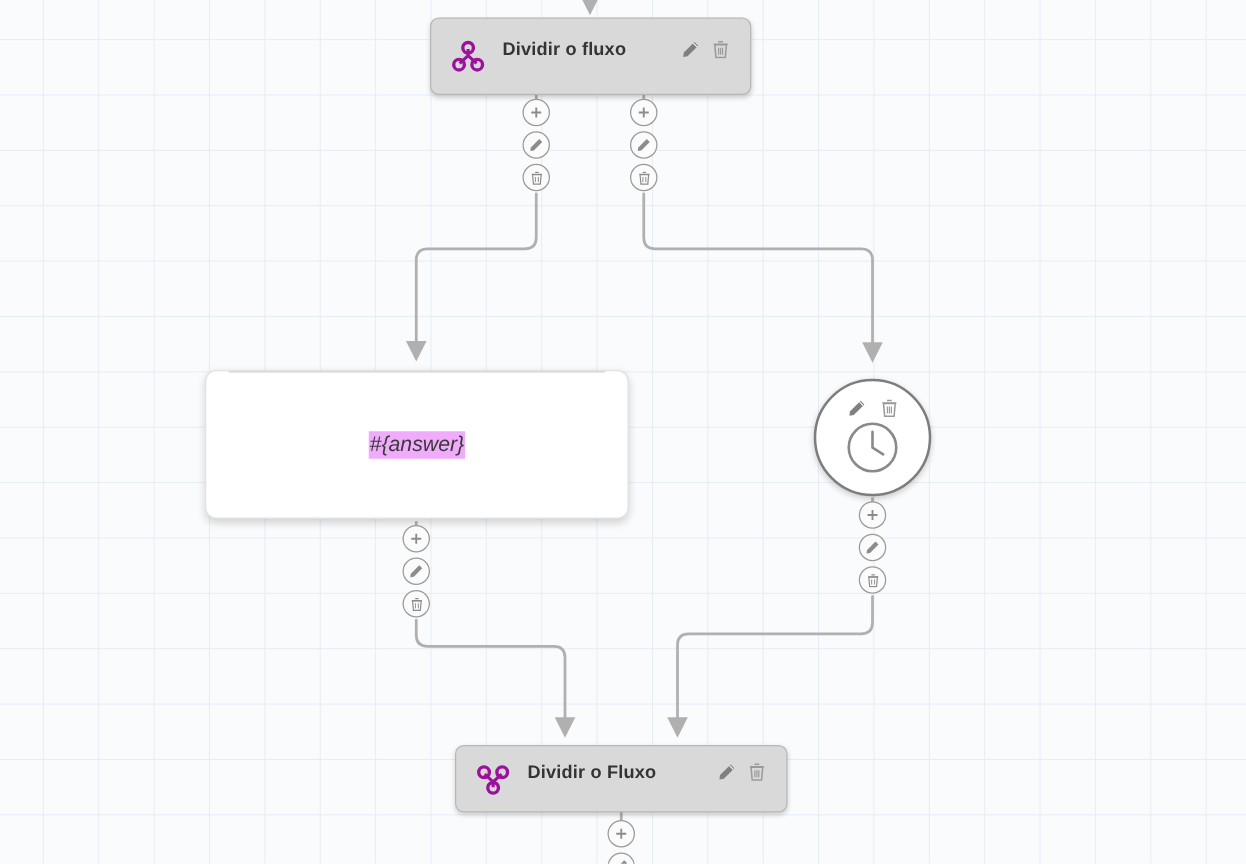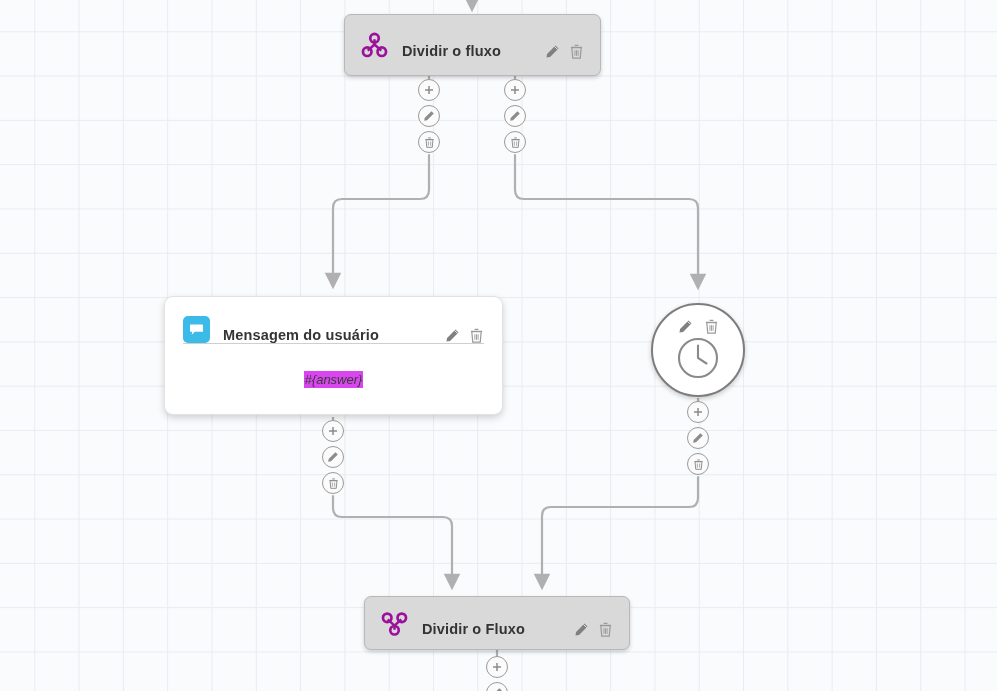--- a/index.html
+++ b/index.html
@@ -71,21 +71,21 @@
     border: 2px solid #7d7d7d;
     border-radius: 50%;
     box-shadow: 0 2px 5px rgba(0,0,0,0.20);
     display: flex;
     flex-direction: column;
     align-items: center;
   }
 
   .node-title-row {
     display: flex;
-    align-items: flex-end;
+    align-items: flex-start;
     width: 100%;
     box-sizing: border-box;
   }
 
   .node-label {
     font-size: 14.5px;
     font-weight: bold;
     color: #343434;
     letter-spacing: 0.15px;
     white-space: nowrap;
@@ -112,24 +112,24 @@
   }
 
   .card-body {
     flex: 1;
     display: flex;
     align-items: center;
     justify-content: center;
   }
 
   .token-text {
-    font-size: 13px;
+    font-size: 17px;
     font-style: italic;
     color: #3a3a3a;
-    background: #d946ef;
+    background: #f0abfc;
     padding: 1px 1px;
   }
 
   
   .btn-stack {
     position: absolute;
     display: flex;
     flex-direction: column;
     align-items: center;
   }
@@ -250,45 +250,20 @@
     <div class="circ-btn">
       <svg width="11" height="11" viewBox="0 0 16 16">
         <path d="M3 4 L13 4 L12 15 L4 15 Z" fill="none" stroke="#8c8c8c" stroke-width="1.4"></path>
         <path d="M2 3.6 L14 3.6 M6 1.4 L10 1.4" stroke="#8c8c8c" stroke-width="1.4"></path>
         <path d="M6.3 6.6 L6.3 12.6 M9.7 6.6 L9.7 12.6" stroke="#8c8c8c" stroke-width="1.1"></path>
       </svg>
     </div>
   </div>
 
   <div class="node node-card" style="left:164px; top:296px; width:339px; height:119px;">
-    <div class="node-title-row" style="padding:10px 18px 0 18px; height:46px;">
-      <span class="msg-icon-box">
-        <svg width="17" height="17" viewBox="0 0 18 18">
-          <path d="M3 3.6 L15 3.6 Q15.9 3.6 15.9 4.5 L15.9 10.6 Q15.9 11.5 15 11.5
-                   L7.2 11.5 L4 14.6 L4.3 11.5 L3 11.5 Q2.1 11.5 2.1 10.6
-                   L2.1 4.5 Q2.1 3.6 3 3.6 Z" fill="#ffffff"></path>
-        </svg>
-      </span>
-      <span class="node-label" style="margin-left:13px;">Mensagem do usuário</span>
-      <span class="title-actions">
-        <span style="cursor:pointer; display:flex;">
-          <svg width="15" height="15" viewBox="0 0 16 16">
-            <path d="M11.2 1.6 L14.4 4.8 L5.4 13.8 L1.6 14.4 L2.2 10.6 Z" fill="#808080"></path>
-            <path d="M10.2 2.6 L13.4 5.8" stroke="#ffffff" stroke-width="0.9"></path>
-          </svg>
-        </span>
-        <span style="cursor:pointer; display:flex;">
-          <svg width="15" height="15" viewBox="0 0 16 16">
-            <path d="M3 4 L13 4 L12 15 L4 15 Z" fill="none" stroke="#9a9a9a" stroke-width="1.3"></path>
-            <path d="M2 3.6 L14 3.6 M6 1.4 L10 1.4" stroke="#9a9a9a" stroke-width="1.3"></path>
-            <path d="M6.3 6.6 L6.3 12.6 M8 6.6 L8 12.6 M9.7 6.6 L9.7 12.6" stroke="#9a9a9a" stroke-width="1"></path>
-          </svg>
-        </span>
-      </span>
-    </div>
     <div class="divider"></div>
     <div class="card-body">
       <span class="token-text">#{answer}</span>
     </div>
   </div>
 
   <div class="btn-stack" style="left:322px; top:420px;">
     <div class="circ-btn">
       <svg width="12" height="12" viewBox="0 0 12 12">
         <path d="M6 2 L6 10 M2 6 L10 6" stroke="#8c8c8c" stroke-width="1.5"></path>

